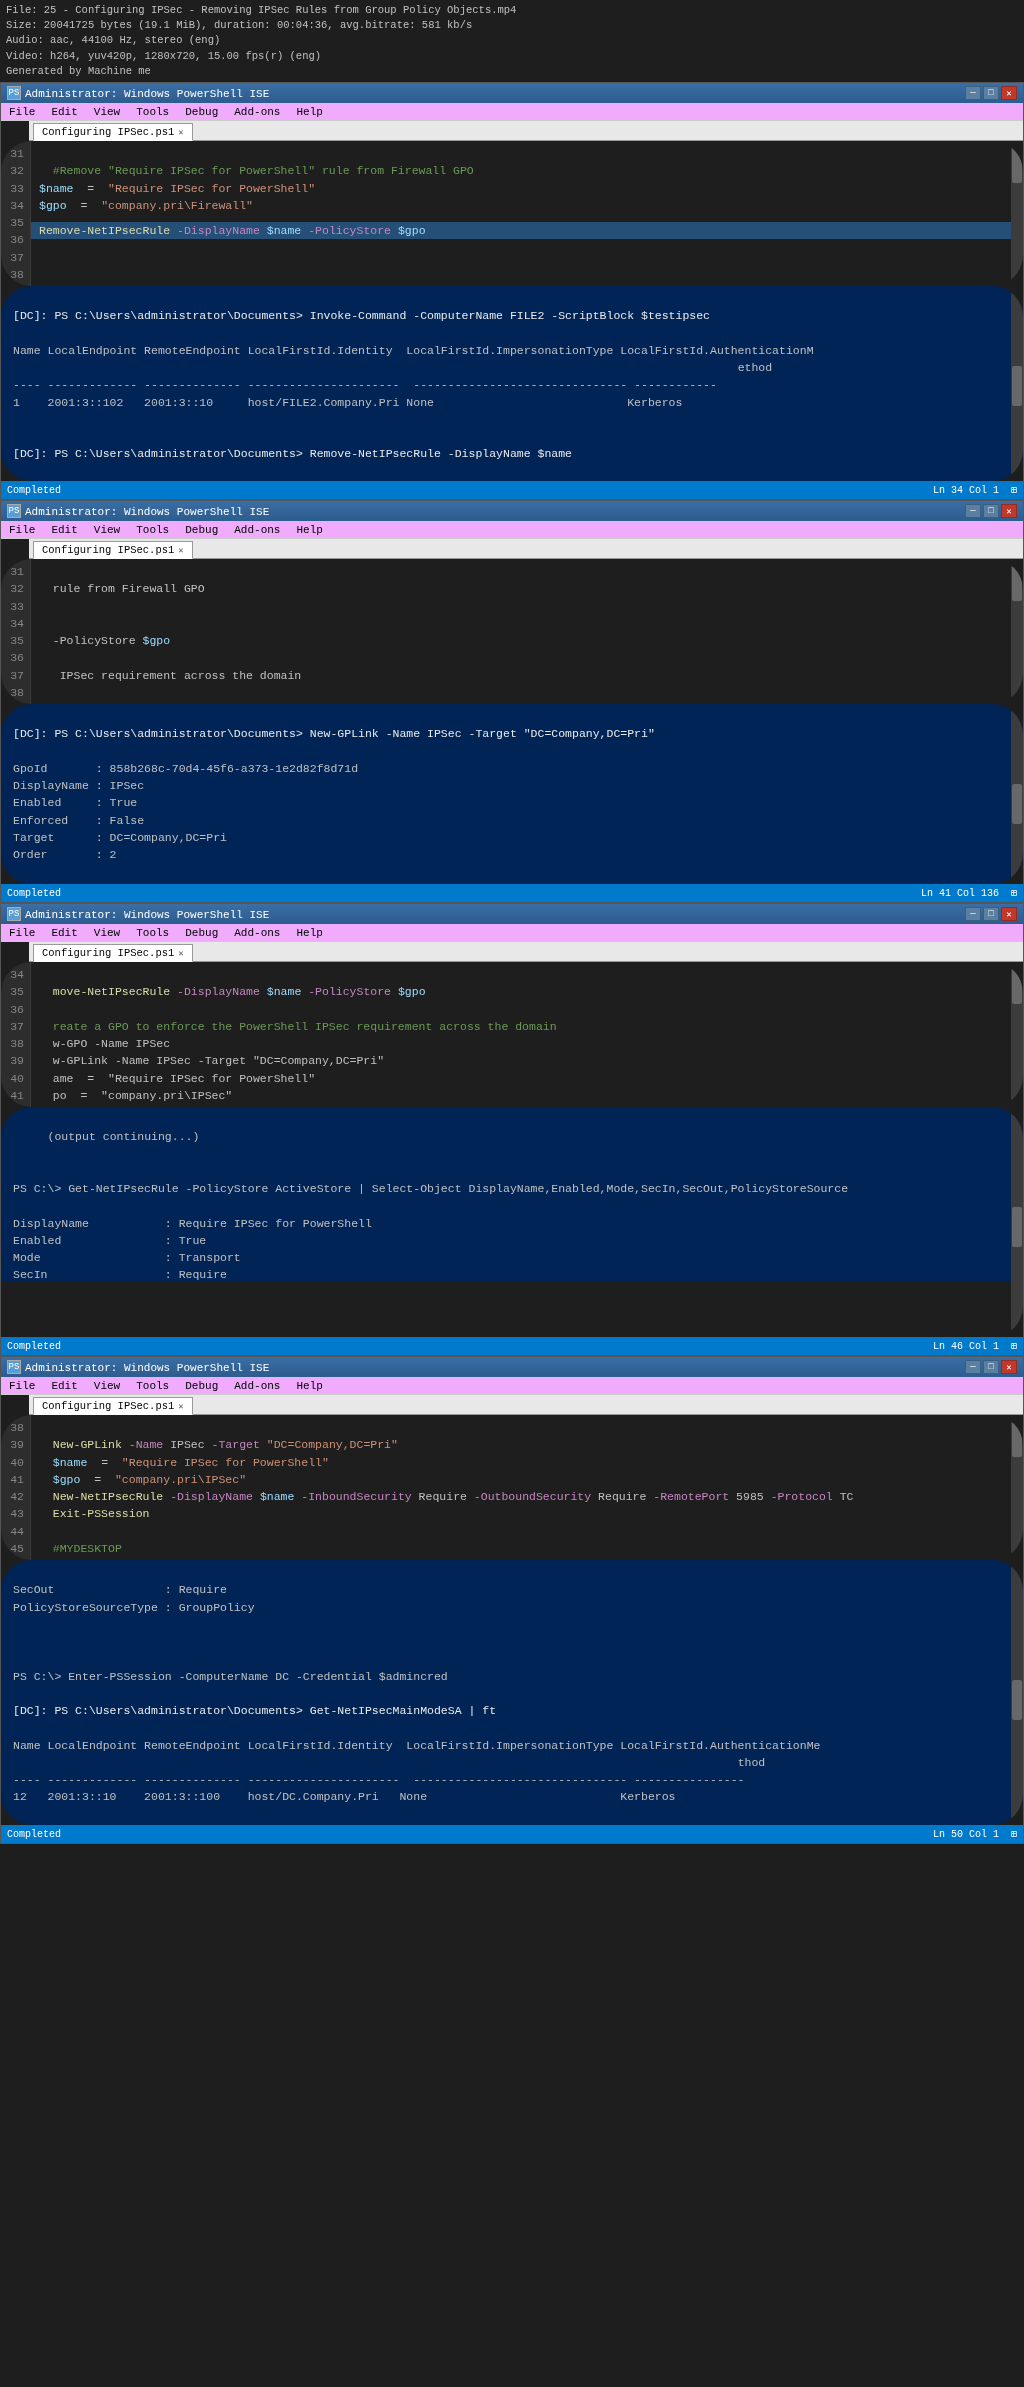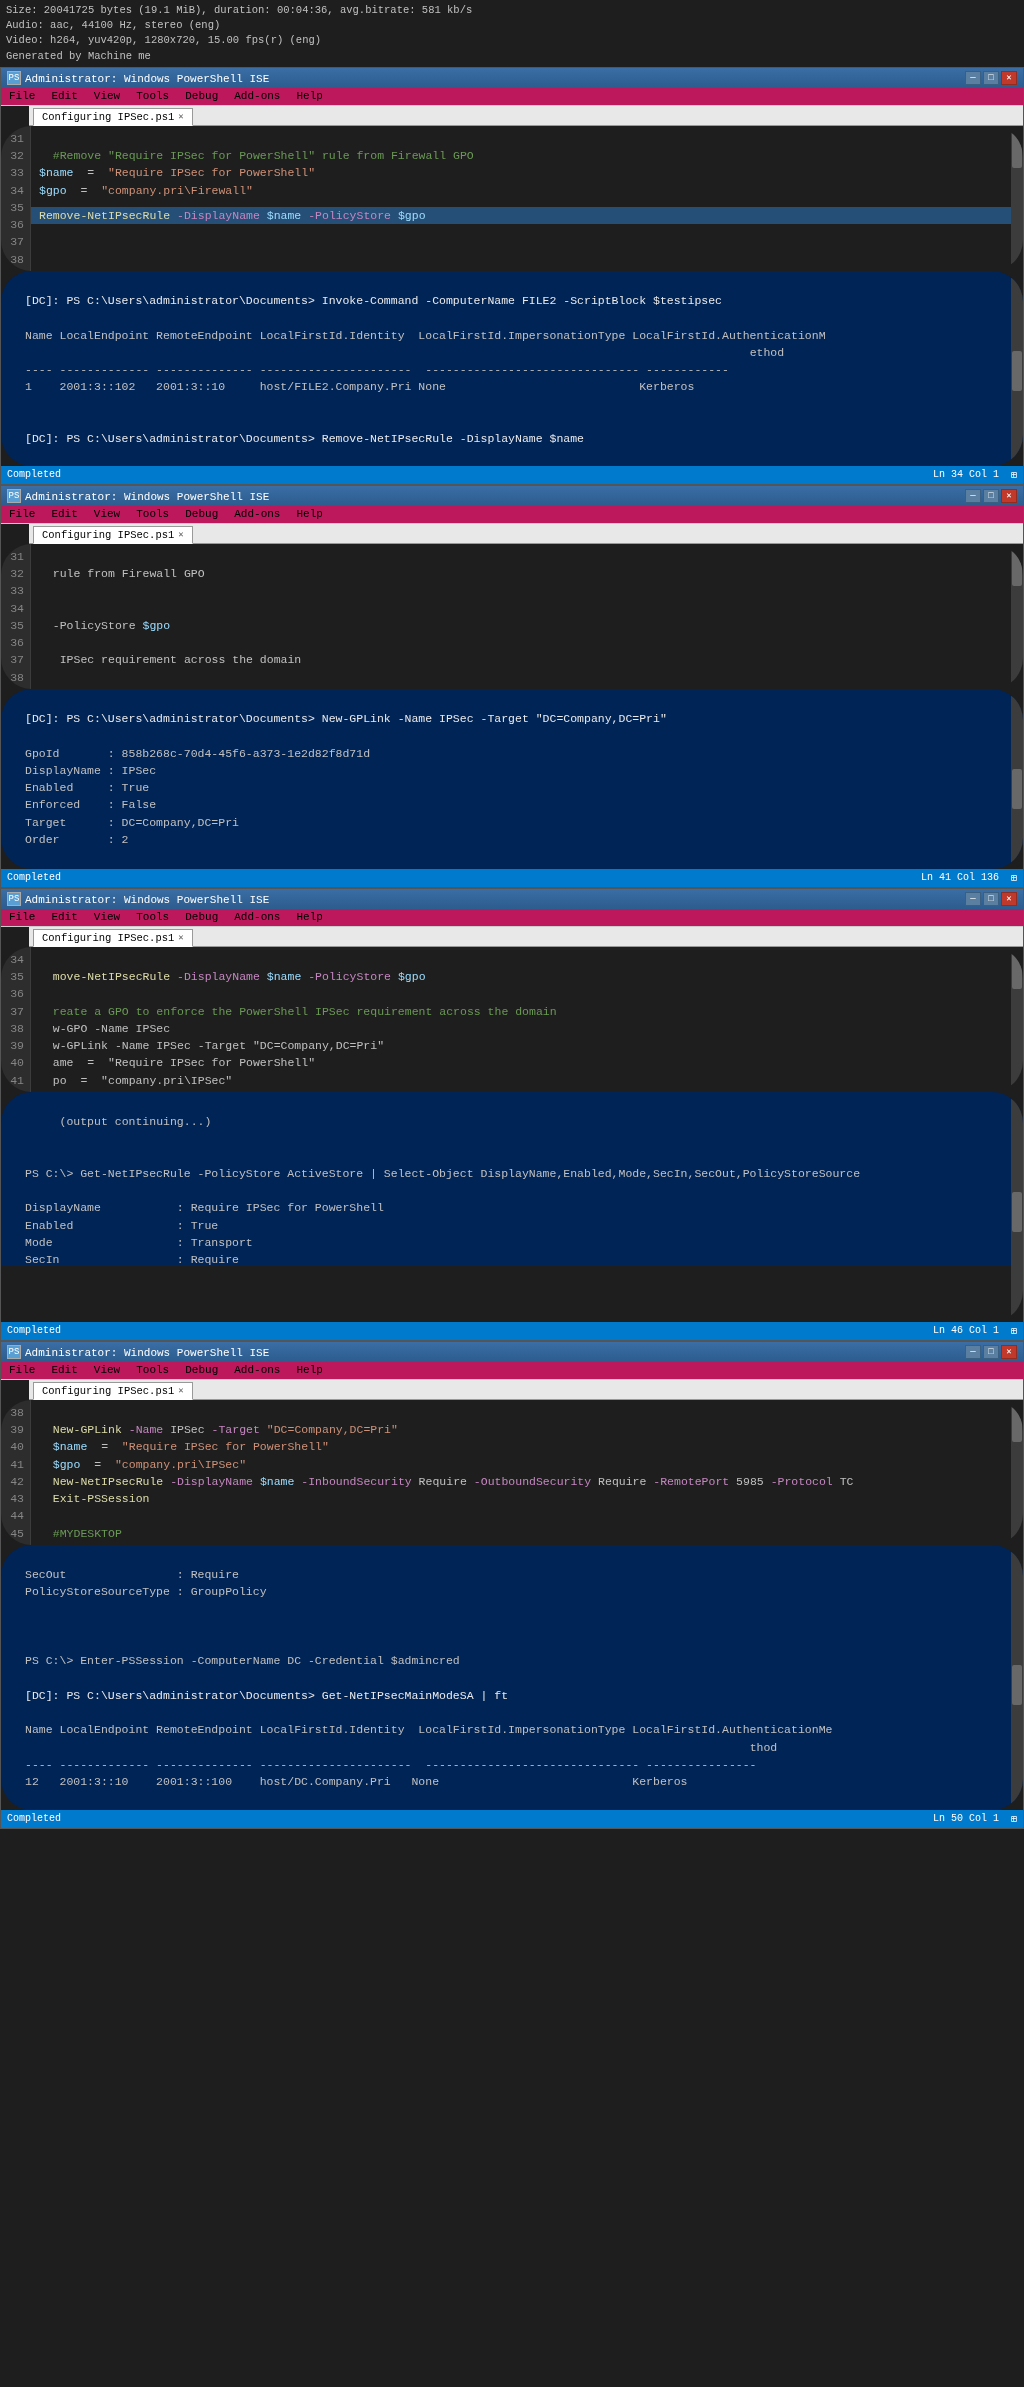--- a/index.html
+++ b/index.html
@@ -71,21 +71,21 @@
       display: flex;
       align-items: center;
       justify-content: center;
       cursor: pointer;
     }
 
     .tb-btn.close { background: #c0392b; border-color: #922b21; }
 
     
     .menu-bar {
-      background: #be185d;
+      background: #f0abfc;
       color: #000;
       font-size: 11px;
       padding: 1px 4px;
       display: flex;
       gap: 8px;
       height: 18px;
       align-items: center;
       border-bottom: 1px solid #ccc;
     }
 
@@ -160,21 +160,21 @@
     .var { color: #9cdcfe; }
     .cmd { color: #dcdcaa; }
     .comment { color: #6a9955; }
     .param { color: #c586c0; }
     .highlight-line { background: #264f78; display: block; margin: 8px -8px; padding: 0 8px; }
 
     
     .console-pane {
       background: #012456;
       color: #eaeaea;
-      padding: 4px 24px;
+      padding: 4px 12px;
       font-size: 11.5px;
       line-height: 1.5;
       white-space: pre-wrap;
       word-break: break-all;
       font-family: 'Courier New', monospace;
     }
 
     
     .status-bar {
       background: #007acc;
@@ -215,20 +215,21 @@
       height: 40px;
       margin: 1px;
       border-radius: 2px;
     }
 
   </style>
 </head>
 <body>
 
 <div class="file-info">
+  <div>File: 25 - Configuring IPSec - Removing IPSec Rules from Group Policy Objects.mp4</div>
   <div>Size: 20041725 bytes (19.1 MiB), duration: 00:04:36, avg.bitrate: 581 kb/s</div>
   <div>Audio: aac, 44100 Hz, stereo (eng)</div>
   <div>Video: h264, yuv420p, 1280x720, 15.00 fps(r) (eng)</div>
   <div>Generated by Machine me</div>
 </div>
 
 <div class="window">
 
   <div class="title-bar">
     <div class="title-bar-left">

